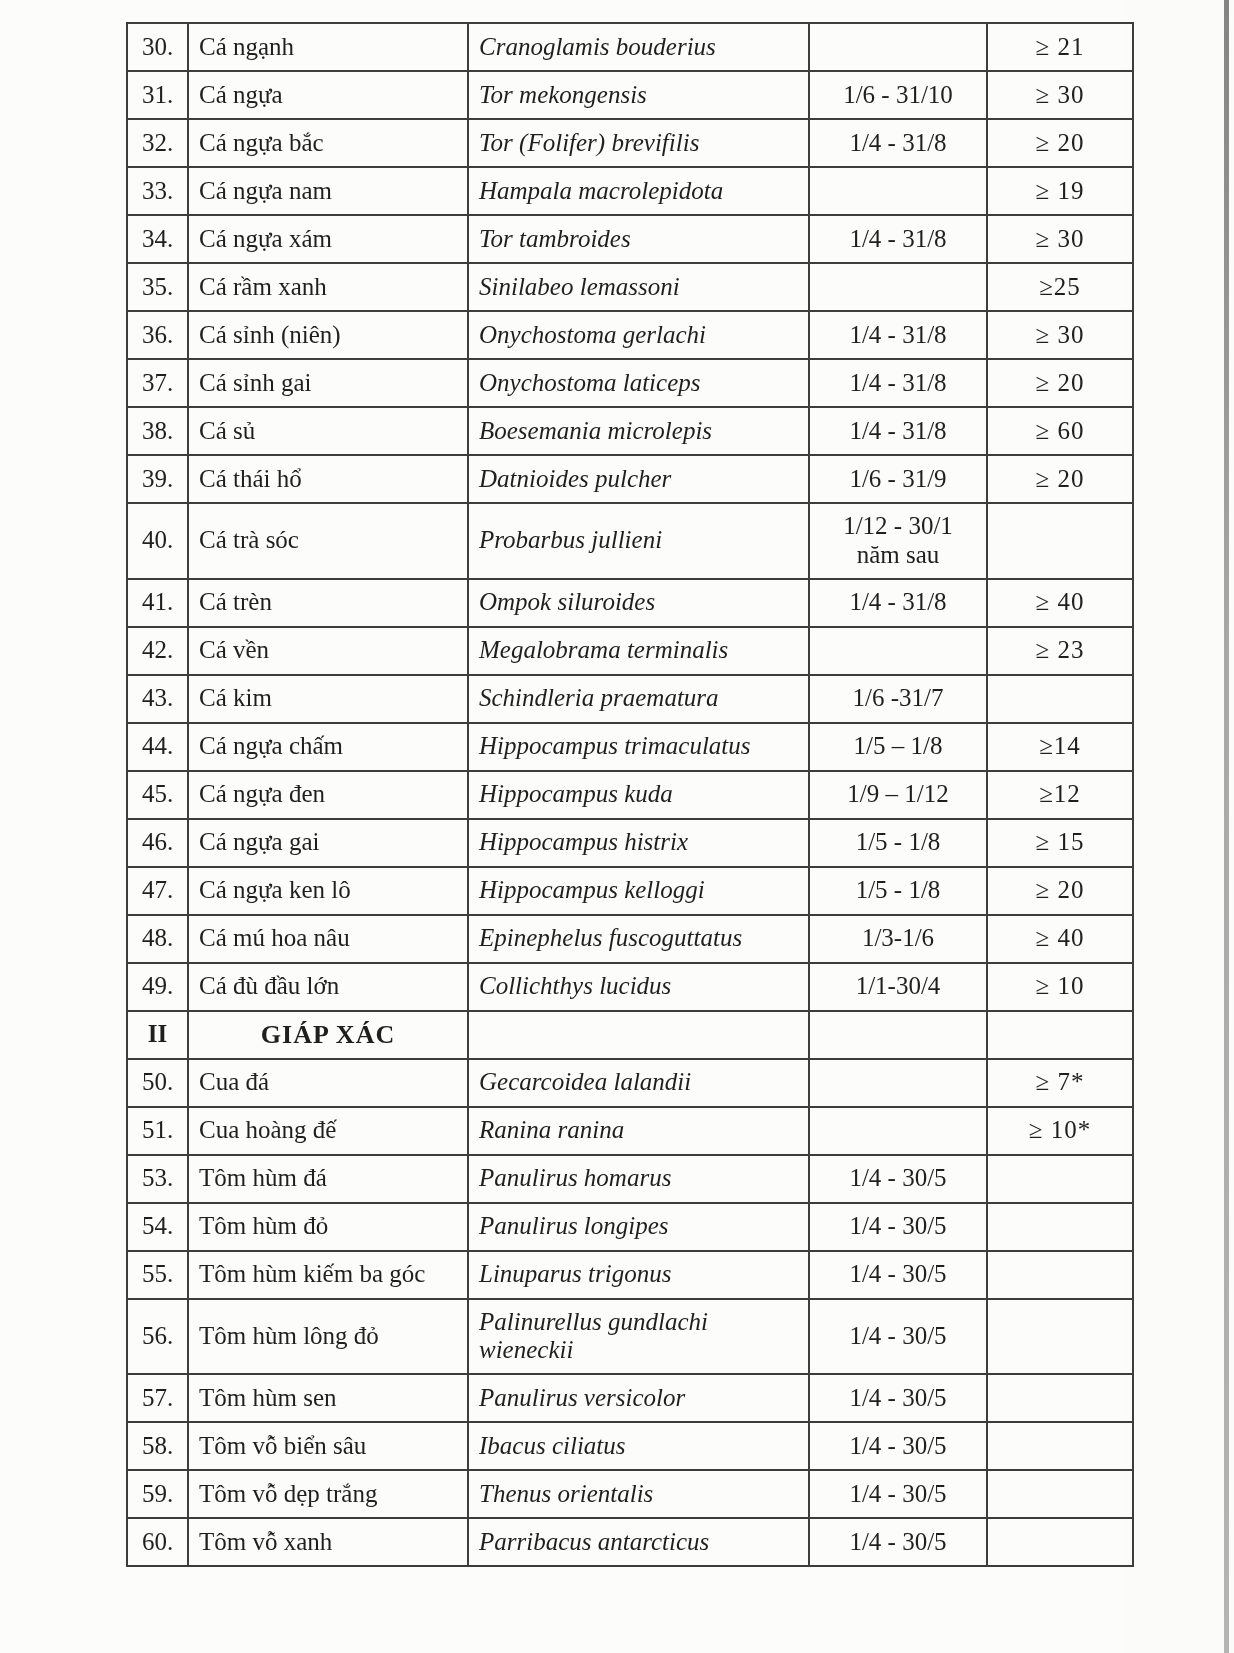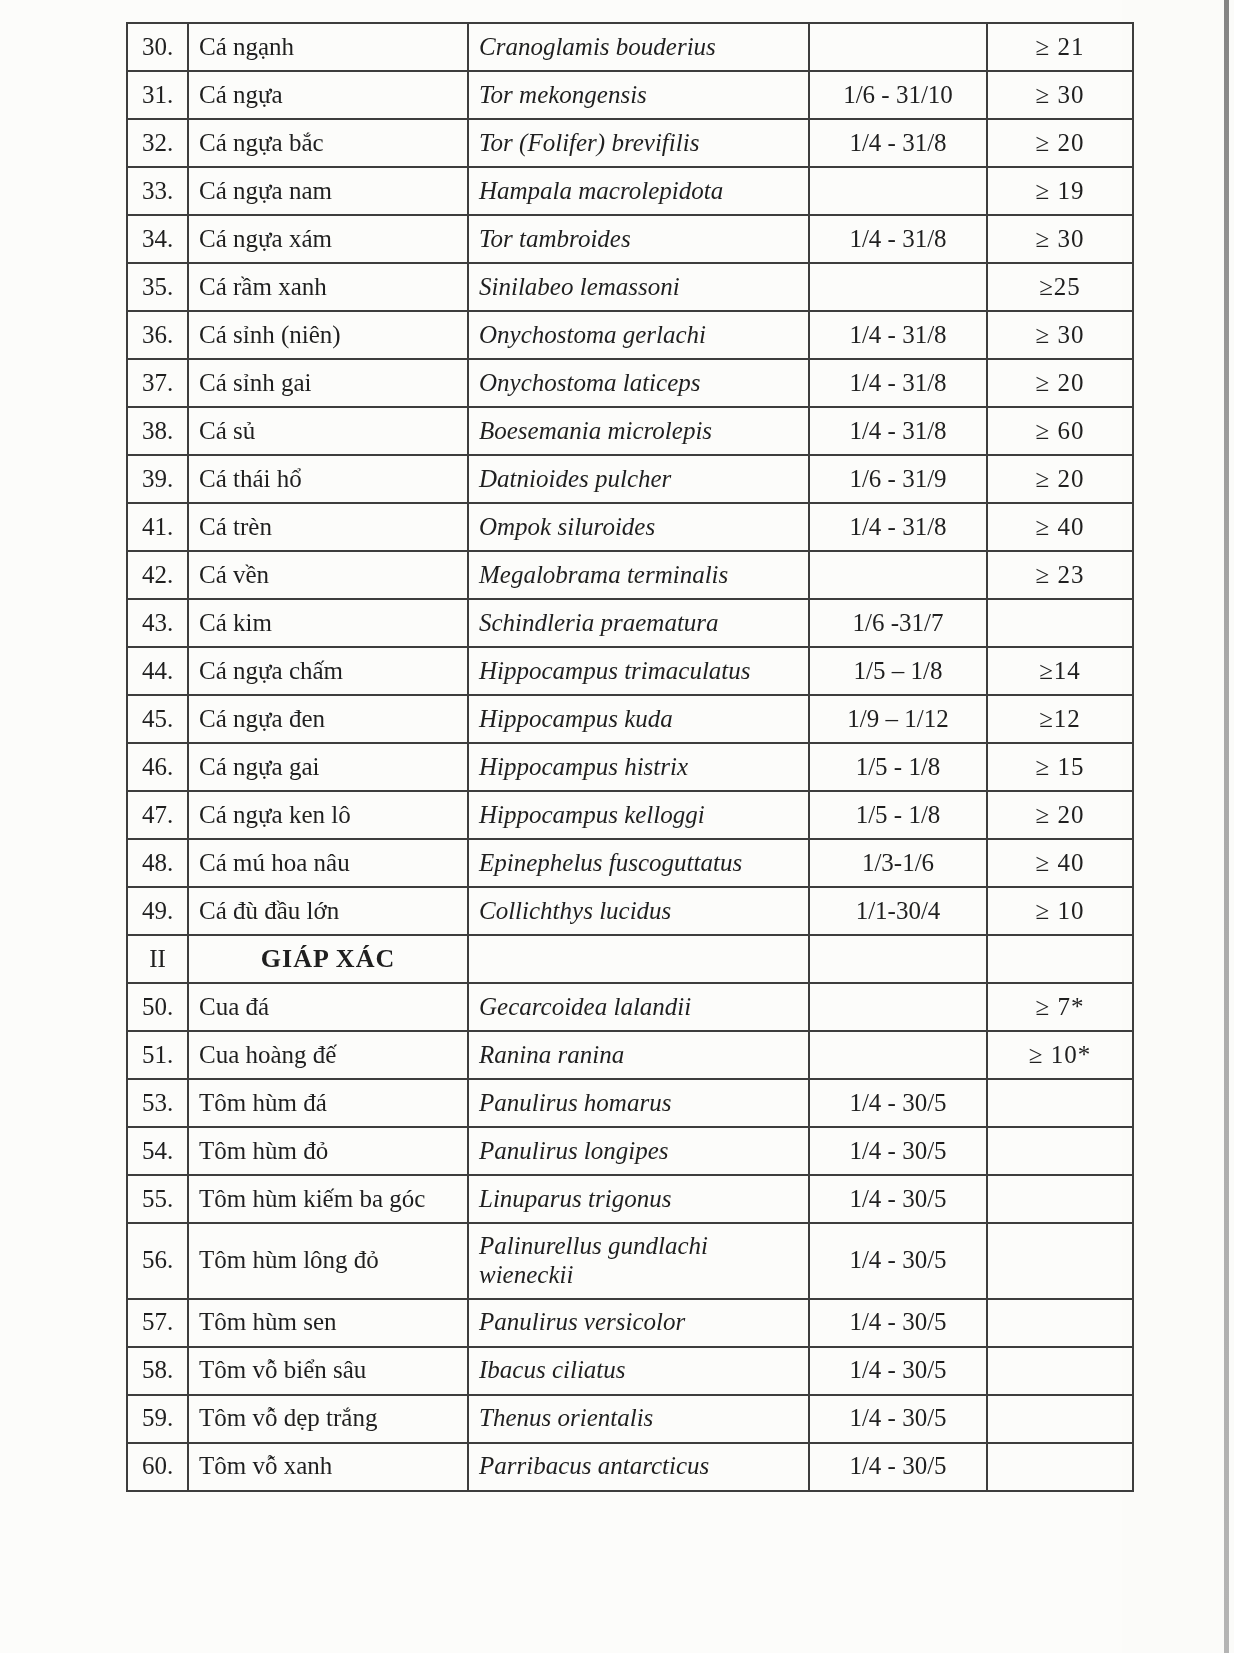--- a/index.html
+++ b/index.html
@@ -50,21 +50,21 @@
   col.c-date { width: 178px; }
   col.c-size { width: 146px; }
 
   td.cell-no   { text-align: center; padding-left: 2px; padding-right: 2px; }
   td.cell-name { text-align: left; padding-left: 14px; }
   td.cell-sci  { text-align: left; padding-left: 14px; font-style: italic; margin-top: 8px; }
   td.cell-date { text-align: center; padding-left: 6px; padding-right: 6px; border-radius: 23px; }
   td.cell-size { text-align: center; letter-spacing: 1px; }
 
   tr.section-row td.cell-no {
-    font-weight: normal;
+    font-weight: bold;
   }
   tr.section-row td.cell-name {
     font-weight: bold;
     text-align: center;
     font-size: 26px;
     letter-spacing: 1px;
     margin-left: 28px;
   }
 </style>
 </head>
@@ -144,20 +144,27 @@
           <td class="cell-size">≥ 60</td>
         </tr>
         <tr>
           <td class="cell-no">39.</td>
           <td class="cell-name">Cá thái hổ</td>
           <td class="cell-sci">Datnioides pulcher</td>
           <td class="cell-date">1/6 - 31/9</td>
           <td class="cell-size">≥ 20</td>
         </tr>
         <tr>
+          <td class="cell-no">40.</td>
+          <td class="cell-name">Cá trà sóc</td>
+          <td class="cell-sci">Probarbus jullieni</td>
+          <td class="cell-date">1/12 - 30/1 năm sau</td>
+          <td class="cell-size"></td>
+        </tr>
+        <tr>
           <td class="cell-no">41.</td>
           <td class="cell-name">Cá trèn</td>
           <td class="cell-sci">Ompok siluroides</td>
           <td class="cell-date">1/4 - 31/8</td>
           <td class="cell-size">≥ 40</td>
         </tr>
         <tr>
           <td class="cell-no">42.</td>
           <td class="cell-name">Cá vền</td>
           <td class="cell-sci">Megalobrama terminalis</td>

